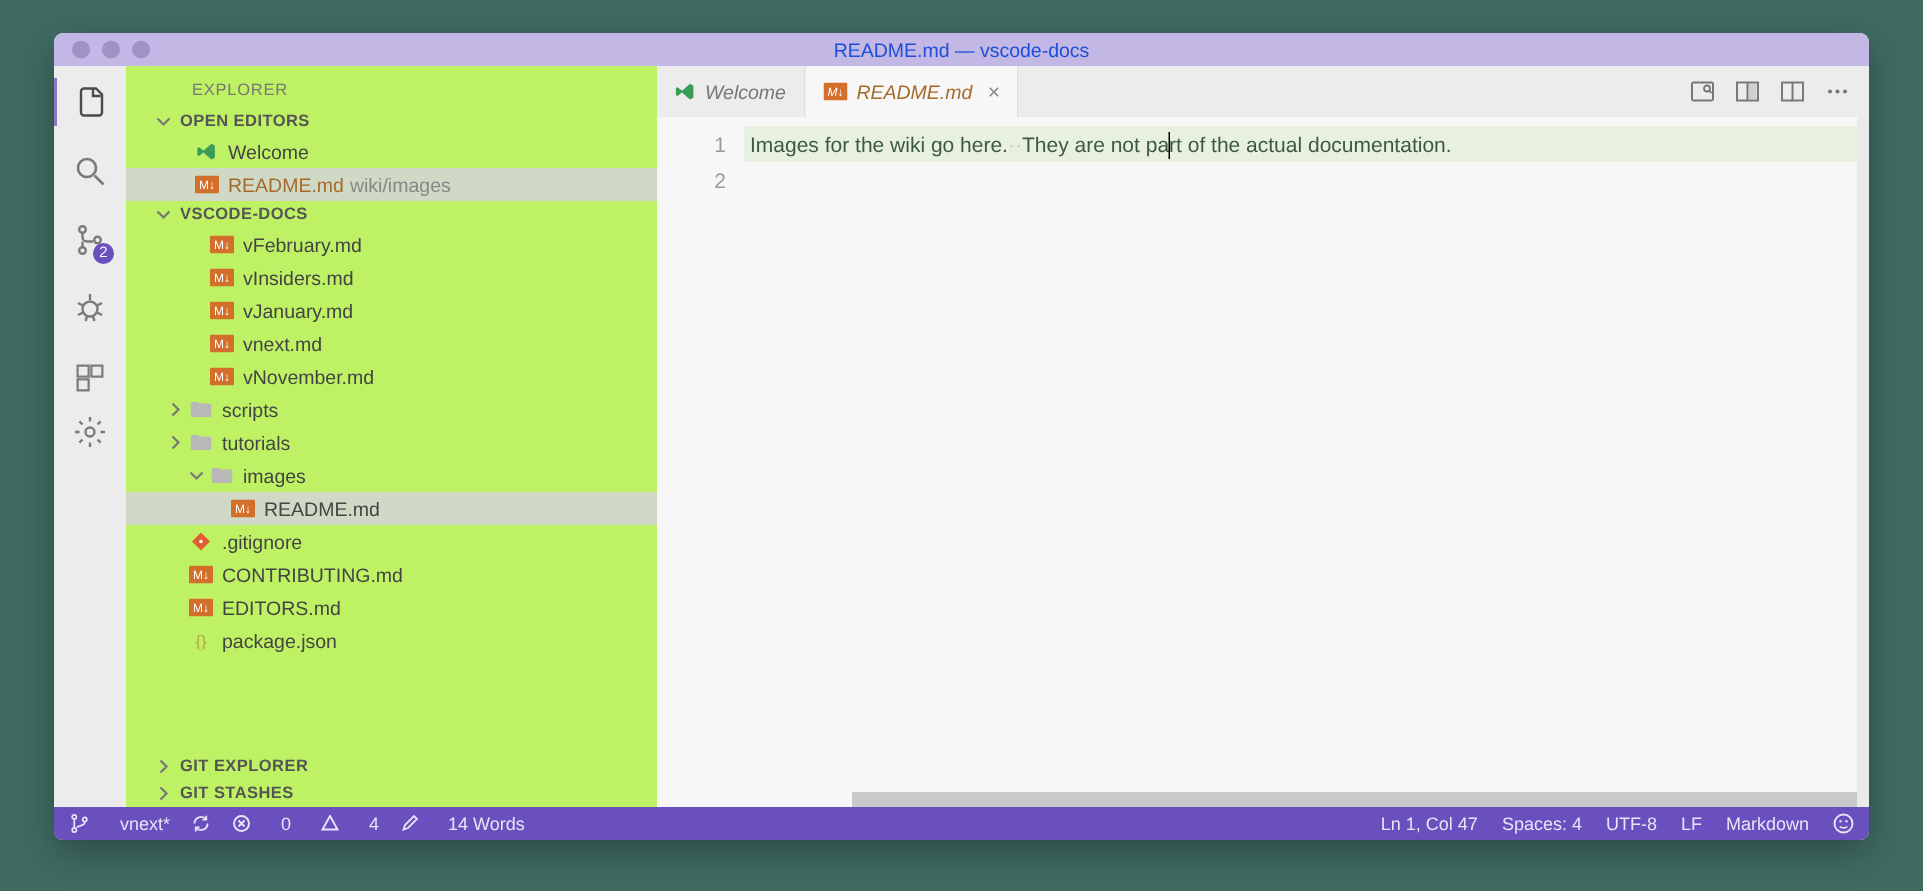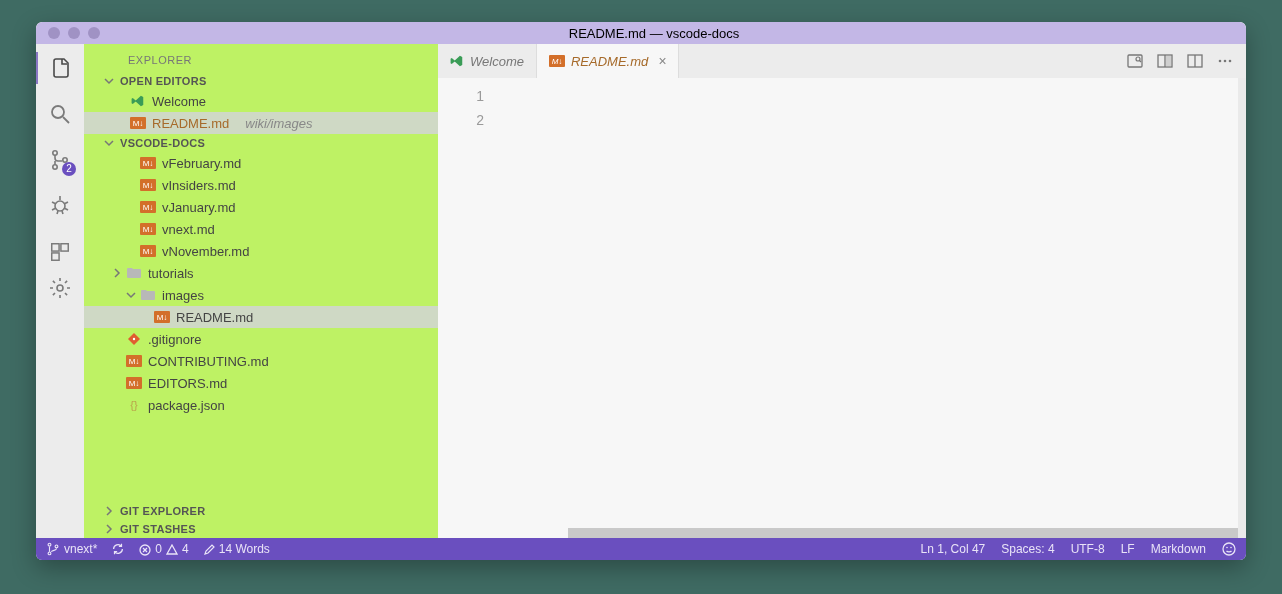--- a/index.html
+++ b/index.html
@@ -8,21 +8,21 @@
     position: absolute; left: 36px; top: 22px; width: 1210px; height: 538px;
     background: #f7f7f7; border-radius: 6px; overflow: hidden; box-shadow: 0 8px 24px rgba(0,0,0,0.3);
     display: flex; flex-direction: column;
   }
   .titlebar {
     height: 22px; background: #c3b7e6; display: flex; align-items: center; position: relative;
     border-radius: 6px 6px 0 0;
   }
   .traffic { display: flex; gap: 8px; padding-left: 12px; }
   .dot { width: 12px; height: 12px; border-radius: 50%; background: #a092c4; }
-  .title { position: absolute; left: 50%; transform: translateX(-50%); font-size: 13px; color: #000000; margin-left: 13px; }
+  .title { position: absolute; left: 50%; transform: translateX(-50%); font-size: 13px; color: #1d4ed8; }
   .body { flex: 1; display: flex; min-height: 0; }
   .activitybar {
     width: 48px; background: #ececec; display: flex; flex-direction: column; align-items: center; padding-top: 10px; gap: 18px;
     position: relative;
   }
   .activitybar .ab-icon { width: 28px; height: 28px; display: flex; align-items: center; justify-content: center; color: #7a7a7a; cursor: pointer; position: relative; }
   .activitybar .ab-icon.active { color: #4a4a4a; }
   .activitybar .ab-icon.active::before { content:""; position:absolute; left:-10px; top:-2px; bottom:-2px; width:2px; background:#8a76c4; }
   .ab-bottom { position: absolute; bottom: 10px; }
   .badge {
@@ -39,21 +39,21 @@
   .section-hdr .chev { width: 12px; margin-right: 4px; color: #777; display:inline-flex; }
   .tree { overflow-y: hidden; flex: 1; min-height: 0; }
   .row {
     display: flex; align-items: center; height: 22px; padding-left: 0; cursor: pointer; white-space: nowrap;
   }
   .row .pad { display:inline-block; height:1px; }
   .row .ic { width: 16px; height: 16px; margin-right: 6px; display:inline-flex; align-items:center; justify-content:center; flex-shrink:0; }
   .row .tw { width: 12px; margin-right: 2px; color:#777; display:inline-flex; flex-shrink:0; }
   .row.sel { background: #cfd9c5; }
   .row .lbl { color: #444; }
-  .row .hint { color: #888; margin-left: 16px; font-style: italic; }
+  .row .hint { color: #888; margin-left: 4px; }
   .row .lbl.mod { color: #a66a2a; }
   .editor {
     flex: 1; display: flex; flex-direction: column; background: #f7f7f7; min-width: 0;
   }
   .tabs {
     height: 34px; background: #ececec; display: flex; align-items: stretch; position: relative;
   }
   .tab {
     display: flex; align-items: center; padding: 0 12px; gap: 6px; font-size: 13px; color: #777;
     border-right: 1px solid #ddd; cursor: pointer; background: #ececec; font-style: italic;
@@ -72,21 +72,21 @@
   .hscroll {
     position: absolute; bottom: 0; left: 58px; right: 8px; height: 10px; background: transparent;
   }
   .hscroll-thumb { position:absolute; left:14px; width:700px; height:10px; background:#c9c9c9; border-radius:0; }
   .statusbar {
     height: 22px; background: #6a4fbf; color: #e9e3f7; display: flex; align-items: center; font-size: 12px;
     padding: 0 10px; gap: 14px;
   }
   .statusbar .sb-left { display:flex; align-items:center; gap:14px; }
   .statusbar .sb-right { margin-left:auto; display:flex; align-items:center; gap:16px; }
-  .sb-item { display:flex; align-items:flex-end; gap:4px; cursor:pointer; }
+  .sb-item { display:flex; align-items:center; gap:20px; cursor:pointer; }
   svg { display:block; }
 </style>
 </head>
 <body>
 
 <div class="window">
 
   <div class="titlebar">
     <div class="traffic">
       <div class="dot"></div>
@@ -247,20 +247,34 @@
               <span class="tw">
                 <svg width="10" height="10" viewBox="0 0 10 10">
                   <path d="M3 1l4 4-4 4" fill="none" stroke="currentColor" stroke-width="1.5"></path>
                 </svg>
               </span>
               <span class="ic">
                 <svg width="14" height="12" viewBox="0 0 14 12">
                   <path fill="#b8b8b8" d="M0 2a1 1 0 0 1 1-1h4l1 1h7a1 1 0 0 1 1 1v7a1 1 0 0 1-1 1H1a1 1 0 0 1-1-1z"></path>
                 </svg>
               </span>
+              <span class="lbl">scripts</span>
+            </div>
+            <div class="row">
+              <span class="pad" style="width:28px"></span>
+              <span class="tw">
+                <svg width="10" height="10" viewBox="0 0 10 10">
+                  <path d="M3 1l4 4-4 4" fill="none" stroke="currentColor" stroke-width="1.5"></path>
+                </svg>
+              </span>
+              <span class="ic">
+                <svg width="14" height="12" viewBox="0 0 14 12">
+                  <path fill="#b8b8b8" d="M0 2a1 1 0 0 1 1-1h4l1 1h7a1 1 0 0 1 1 1v7a1 1 0 0 1-1 1H1a1 1 0 0 1-1-1z"></path>
+                </svg>
+              </span>
               <span class="lbl">tutorials</span>
             </div>
           </div>
 
         <div class="row">
           <span class="pad" style="width:42px"></span>
           <span class="tw">
               <svg width="10" height="10" viewBox="0 0 10 10">
                 <path d="M1 3l4 4 4-4" fill="none" stroke="currentColor" stroke-width="1.5"></path>
               </svg>
@@ -394,20 +408,21 @@
             </span>
         </div>
       </div>
 
       <div class="code-area">
         <div class="gutter">
           <div>1</div>
           <div>2</div>
         </div>
         <div class="code">
+          <div class="line1"><span>Images for the wiki go here.</span><span class="ws">··</span><span>They are not pa</span><span class="cursor"></span><span>rt of the actual documentation.</span></div>
           <div></div>
           <div class="hscroll">
               <div class="hscroll-thumb"></div>
             </div>
         </div>
         <div class="minimap"></div>
       </div>
     </div>
   </div>
 

